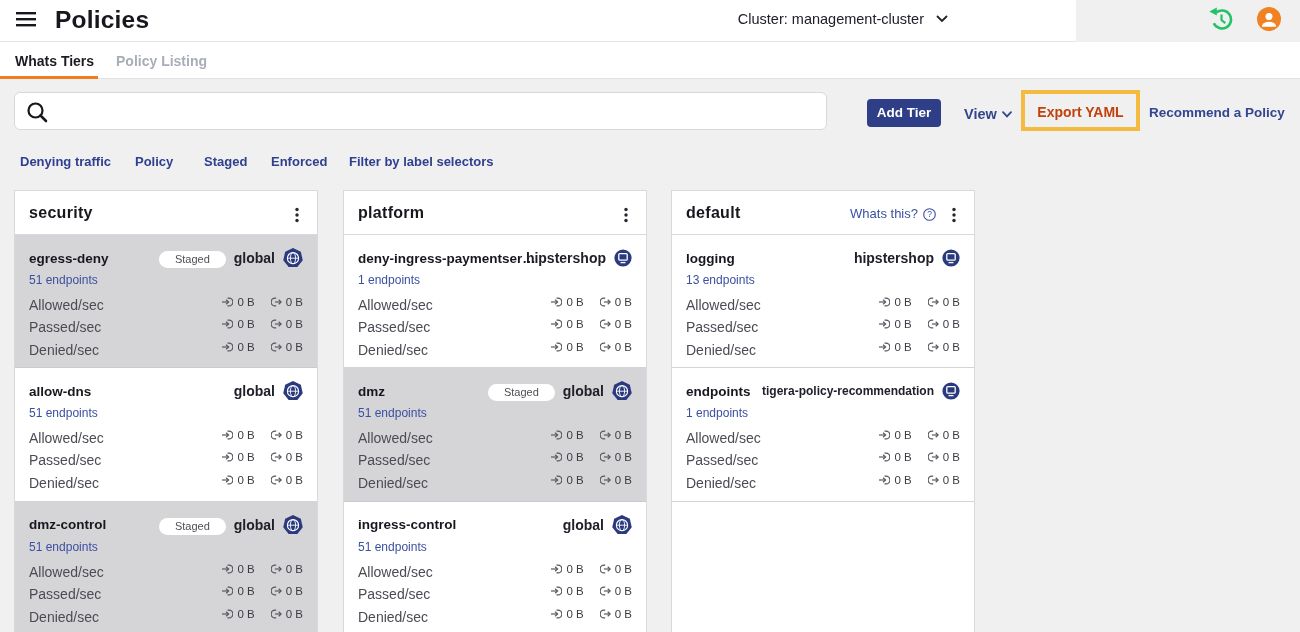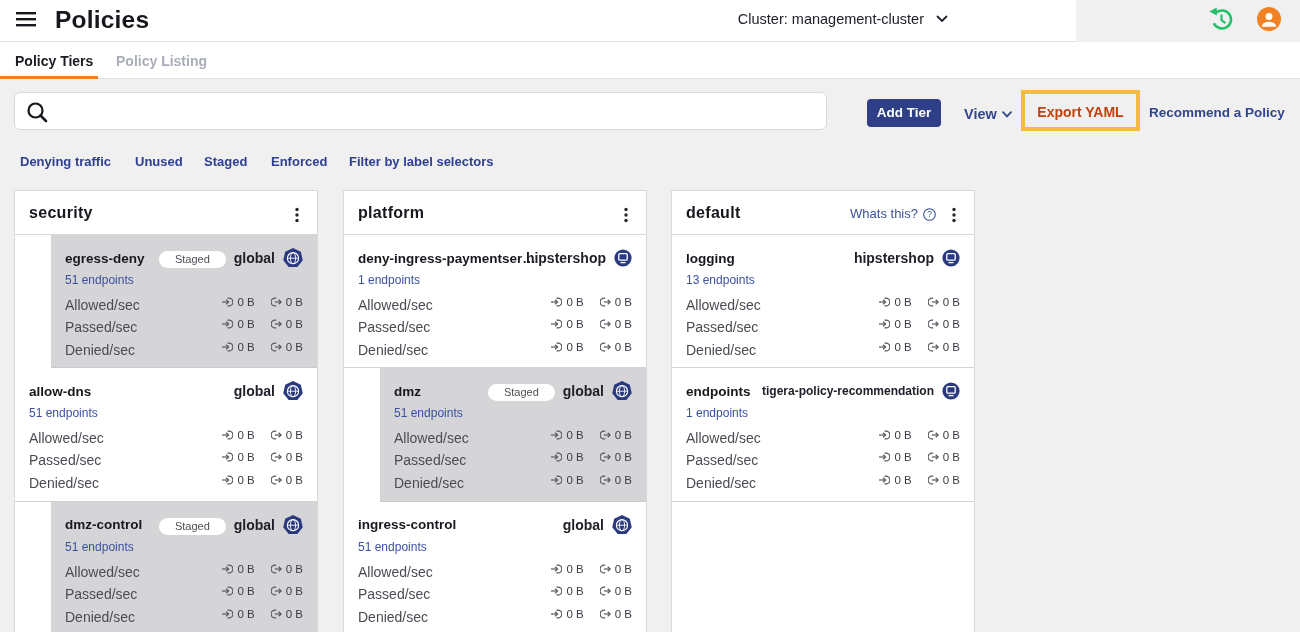--- a/index.html
+++ b/index.html
@@ -29,21 +29,21 @@
 .flink { position:absolute; top:153.5px; font-size:13px; font-weight:600; color:#2f4090; }
 
 
 .tier { position:absolute; top:190px; width:304px; height:520px; background:#fff; border:1px solid #d9d9dd; }
 .thead { height:44px; border-bottom:1px solid #d9d9dd; position:relative; }
 .thead .tname { position:absolute; left:14px; top:13px; font-size:16px; font-weight:bold; color:#17171d; letter-spacing:0.3px; }
 .kebab { position:absolute; right:11px; top:15px; width:18px; height:18px; }
 .whats { position:absolute; right:56px; top:15px; font-size:13px; color:#3a50a0; }
 
 .card { height:133.4px; border-bottom:1px solid #d4d4d8; padding:0 14px; position:relative; background:#fff; }
-.card.staged { background:#d5d5d8; border-bottom:1px solid #c9cacd;margin-left:36px; }
+.card.staged { background:#d5d5d8; border-bottom:1px solid #c9cacd; }
 .r1 { position:absolute; left:14px; right:14px; top:12.5px; height:21px; }
 .pname { font-size:13.5px; font-weight:bold; color:#17171d; line-height:21px; white-space:nowrap; }
 .rgt { position:absolute; right:0; top:0; height:21px; display:flex; align-items:center; gap:8px; }
 .pill { background:#fff; border-radius:9px; height:17px; line-height:17px; padding:0 16px; font-size:11px; color:#4e4e56; position:relative; top:1.5px; }
 .scope { font-size:14px; font-weight:600; color:#20202a; }
 .ep { position:absolute; left:14px; top:273px; font-size:12px; color:#3a50a0; }
 .mrow { position:absolute; left:14px; right:14px; height:16px; }
 .ml { font-size:14px; color:#4b4b53; }
 .mv { position:absolute; right:0; top:0; display:flex; align-items:center; }
 .mv .num { font-size:11.5px; color:#3b3b43; margin-left:4px; }
@@ -100,41 +100,41 @@
     <path d="M12.5 7.4 V13 l3.8 3.2" fill="none" stroke="#23c168" stroke-width="2.2"></path>
   </svg>
   <svg class="abs" style="left:1257px;top:7px" width="24" height="24" viewBox="0 0 24 24">
     <circle cx="12" cy="12" r="12" fill="#f08223"></circle>
     <circle cx="12" cy="9.6" r="3.5" fill="#fff"></circle>
     <path d="M4.8 19.8 a7.2 5 0 0 1 14.4 0 z" fill="#fff"></path>
   </svg>
 </div>
 
 <div id="tabbar">
-  <span class="tab1">Policy Tiers</span>
+  <span class="tab1">Whats Tiers</span>
   <span class="tab2">Policy Listing</span>
   <div id="tabline"></div>
 </div>
 
 <div id="search">
   <svg class="abs" style="left:11px;top:8px" width="22" height="22" viewBox="0 0 22 22">
     <circle cx="9.5" cy="9.5" r="7" fill="none" stroke="#17171d" stroke-width="2.2"></circle>
     <line x1="14.5" y1="14.5" x2="20" y2="20" stroke="#17171d" stroke-width="2.6" stroke-linecap="round"></line>
   </svg>
 </div>
 <div id="addtier">Add Tier</div>
 <div id="view">View</div>
 <svg class="abs" style="left:1002px;top:111px" width="10" height="7" viewBox="0 0 10 7">
   <path d="M1 1.2 5 5.4 9 1.2" fill="none" stroke="#32468f" stroke-width="1.8" stroke-linecap="round"></path>
 </svg>
 <div id="export">Export YAML</div>
 <div id="recommend">Recommend a Policy</div>
 
 <span class="flink" style="left:20px">Denying traffic</span>
-<span class="flink" style="left:135px">Unused</span>
+<span class="flink" style="left:135px">Policy</span>
 <span class="flink" style="left:204px">Staged</span>
 <span class="flink" style="left:271px">Enforced</span>
 <span class="flink" style="left:349px">Filter by label selectors</span>
 
 <div class="tier" style="left:14px">
   <div class="thead">
     <span class="tname">security</span>
     <svg class="kebab">
         <use href="#ikebab"></use>
       </svg>

